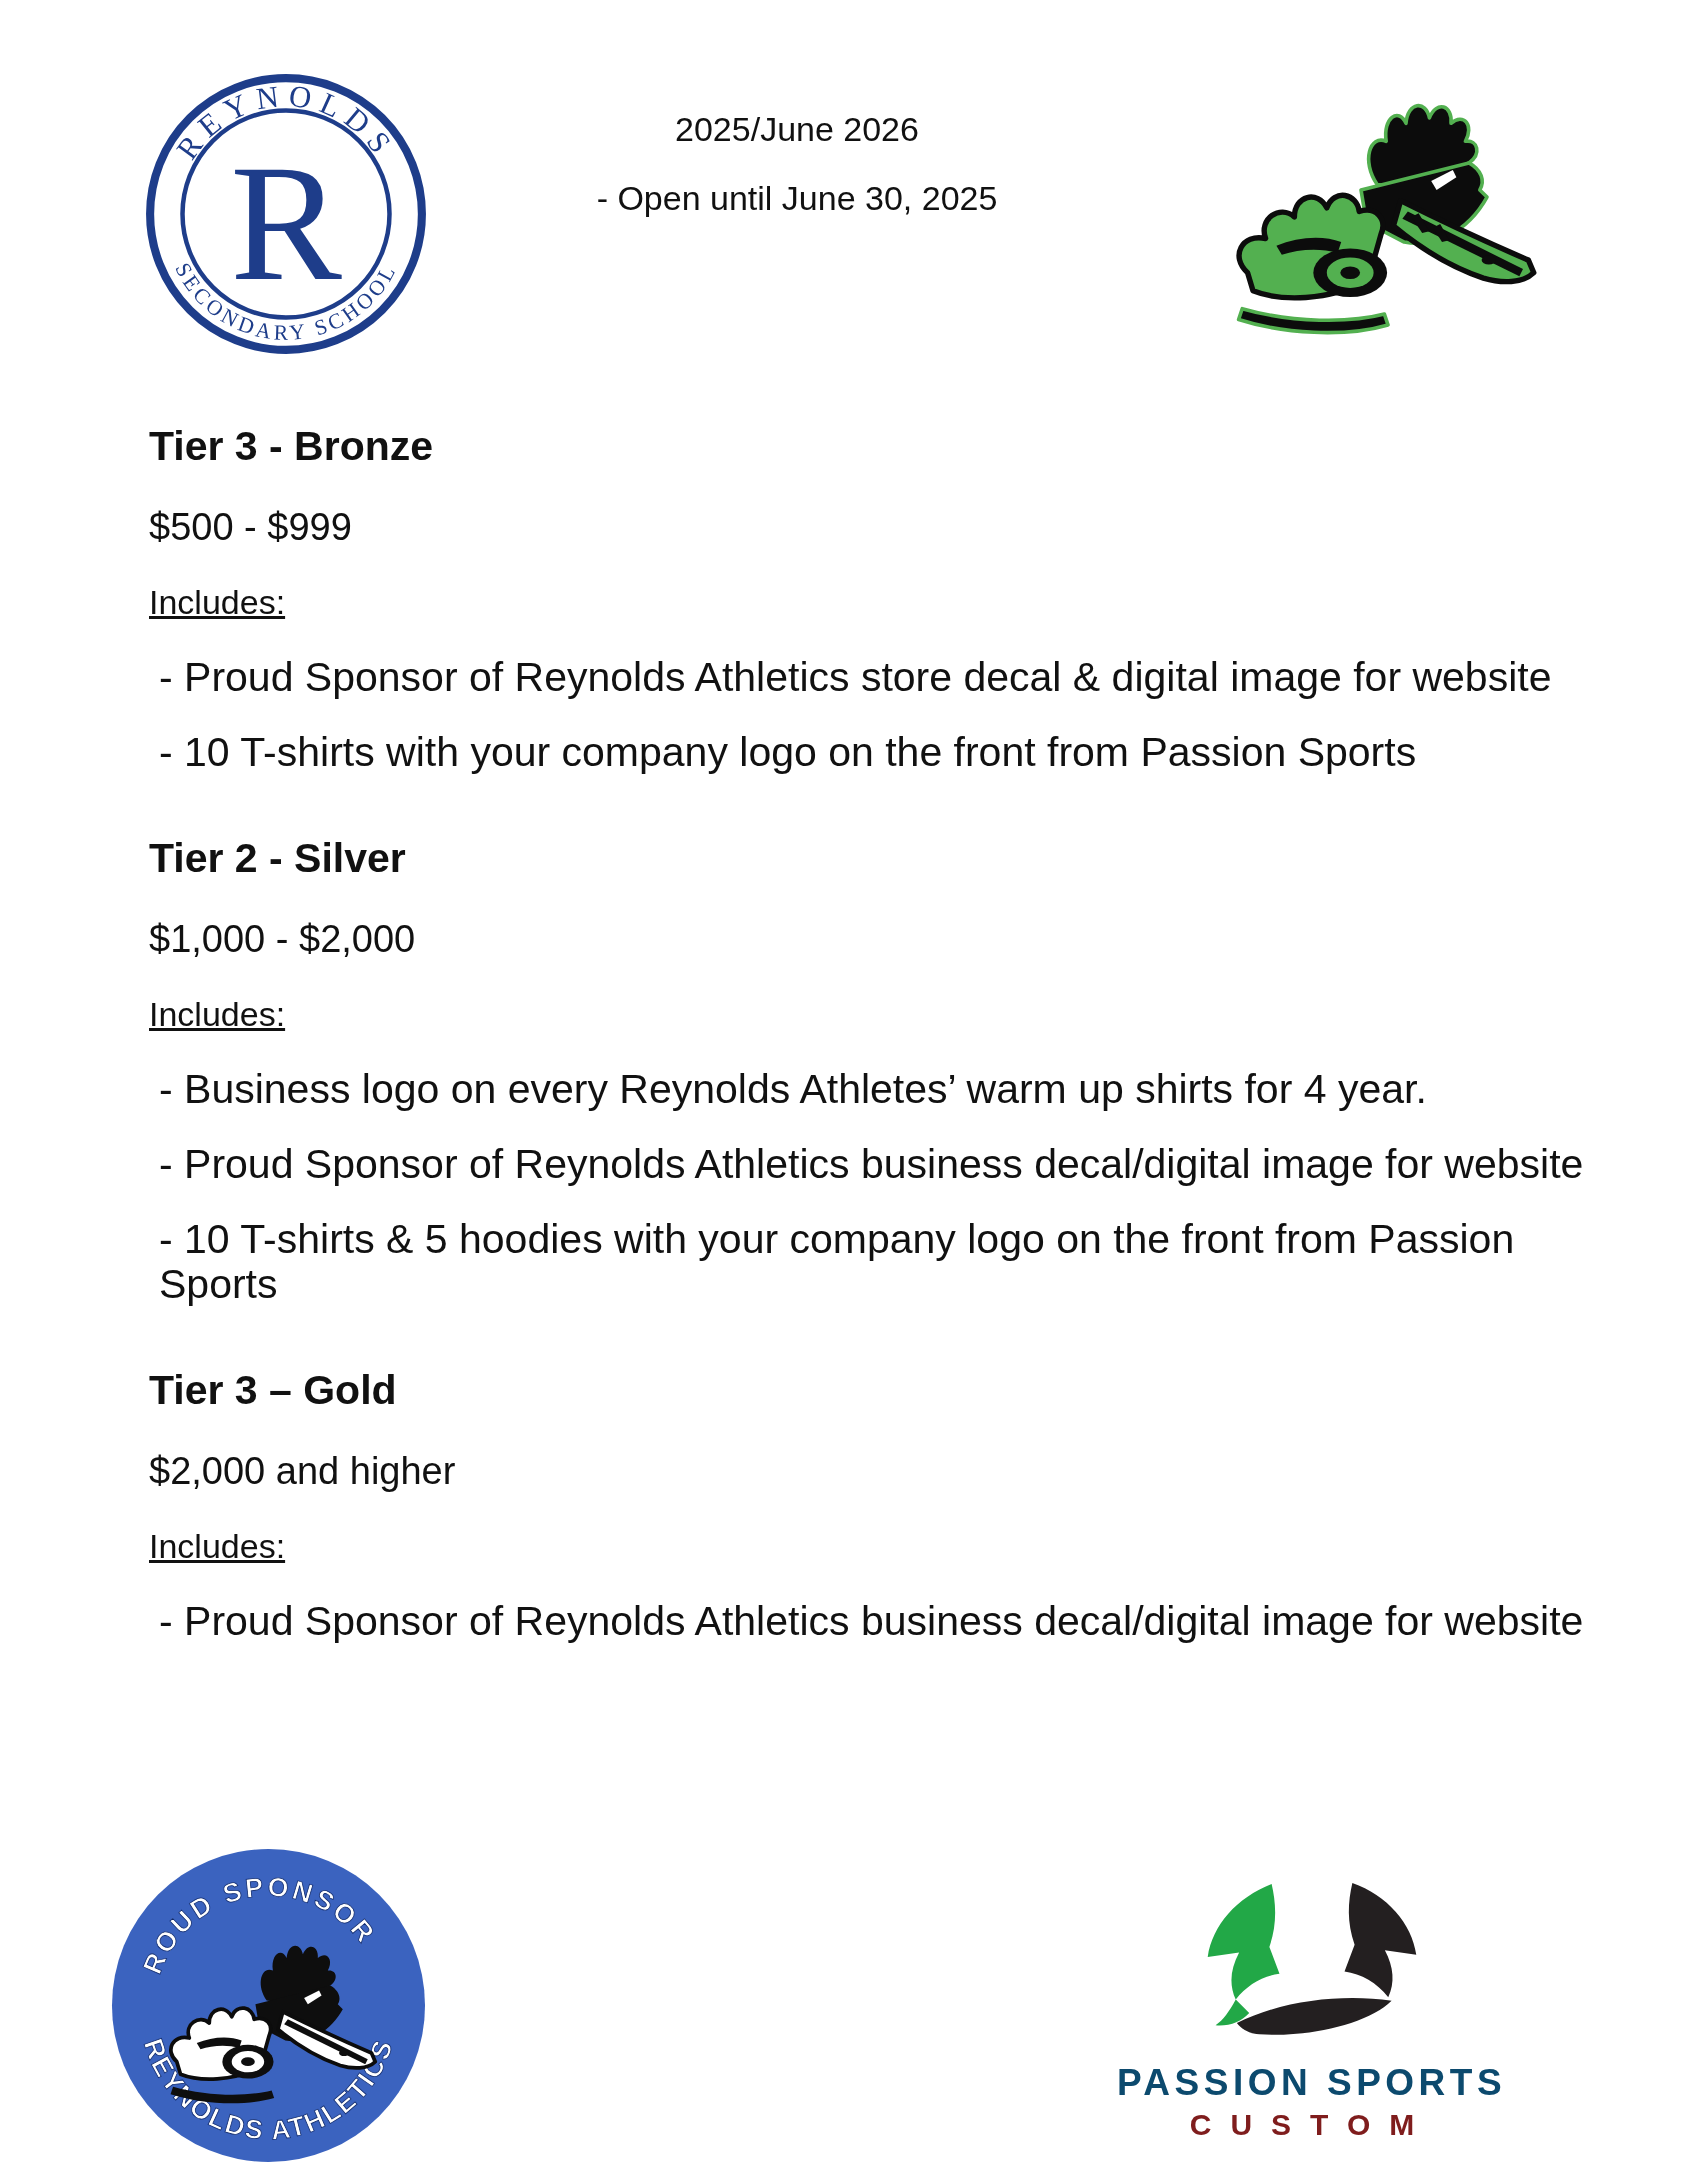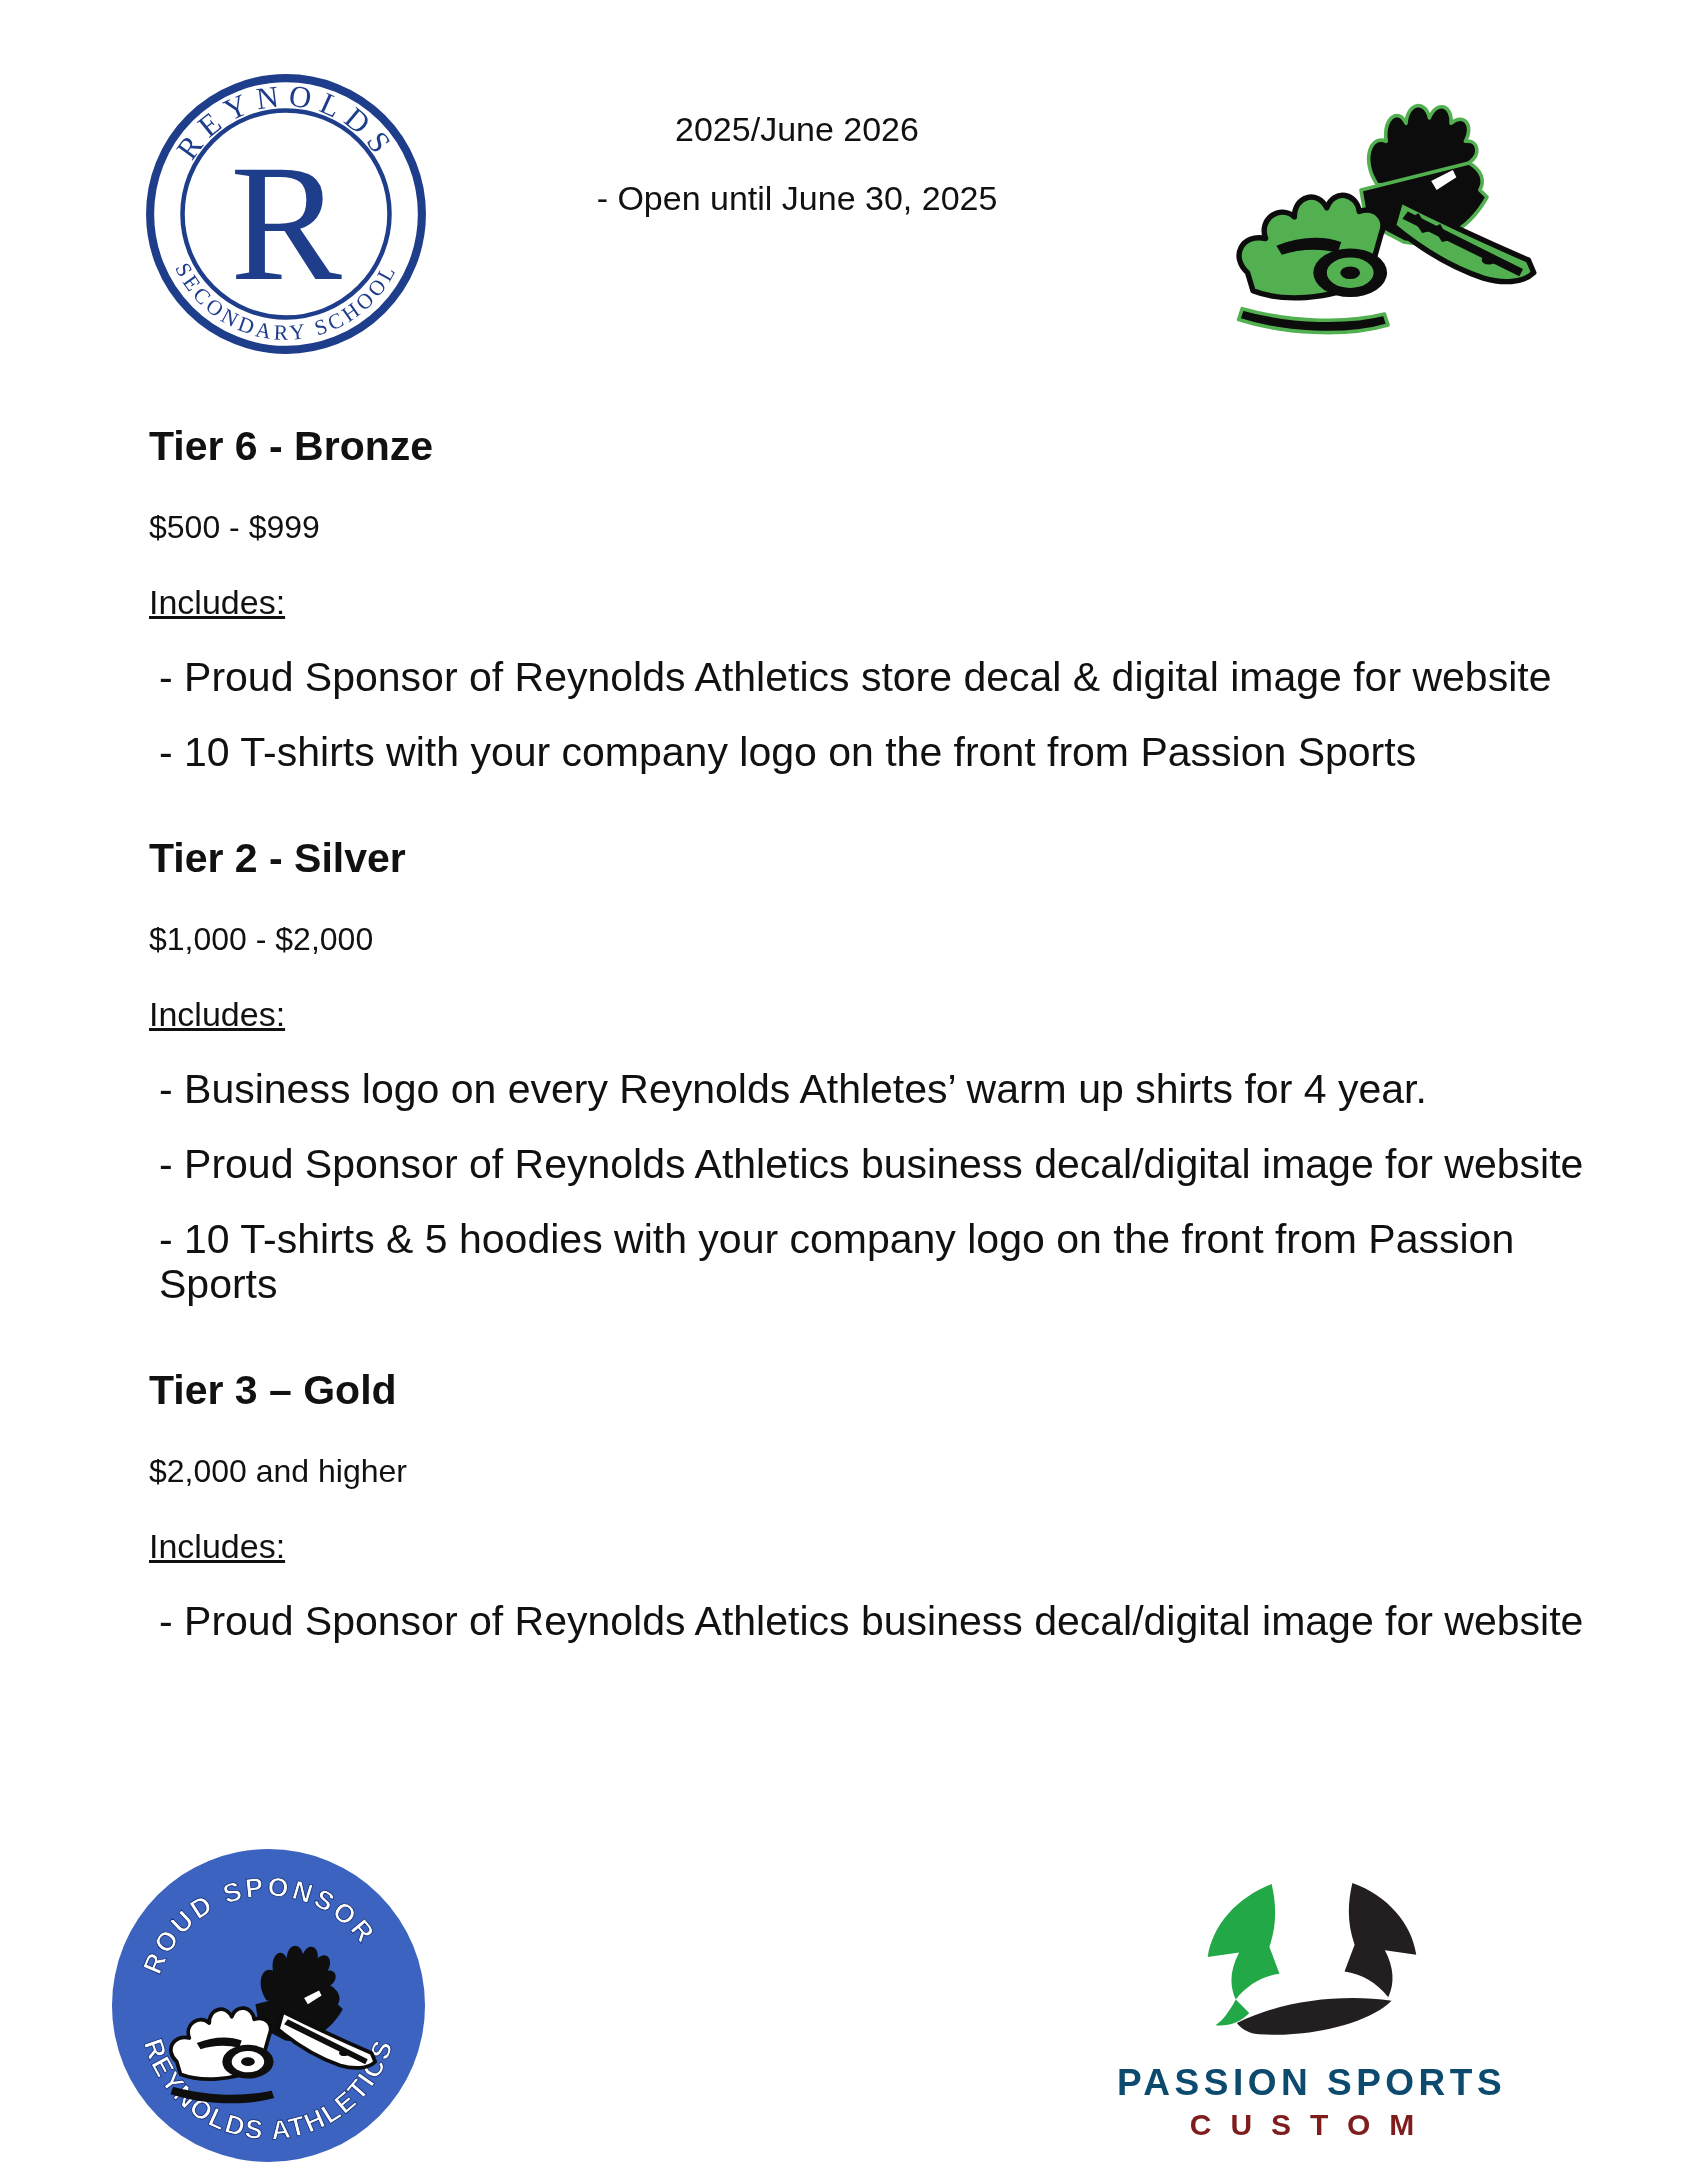--- a/index.html
+++ b/index.html
@@ -17,21 +17,21 @@
   .header-text{position:absolute;left:410px;top:79px;width:774px;text-align:center;}
   .doc-title{font-size:41px;line-height:50px;font-weight:bold;margin:0;}
   .doc-subtitle{font-size:34px;line-height:54px;margin:23.4px 0 0 0;}
   .doc-open{font-size:34px;line-height:45px;margin:20px 0 0 0;}
   .mascot{position:absolute;left:1217px;top:90px;width:324px;height:252px;}
 
   
   .content{position:absolute;left:149px;top:421px;width:1436px;}
   .tier{margin:0 0 58px 0;}
   .tier-heading{font-size:41px;line-height:50px;font-weight:bold;margin:0 0 34px 0;}
-  .tier-price{font-size:32px;line-height:45px;margin:0 0 30px 0;}
+  .tier-price{font-size:38px;line-height:45px;margin:0 0 30px 0;}
   .tier-includes{font-size:34px;line-height:45px;margin:0 0 30px 0;text-decoration:underline;}
   .tier-bullet{font-size:41px;line-height:45px;margin:0 0 30px 10px;}
 
   
   .decal{position:absolute;left:110px;top:1847px;width:317px;height:317px;}
   .ps-block{position:absolute;left:1109px;top:1874px;width:405px;text-align:center;}
   .ps-mark{width:270px;height:185px;}
   .ps-name{font-size:37px;font-weight:bold;letter-spacing:4.5px;line-height:41px;}
   .ps-custom{font-size:30px;font-weight:bold;letter-spacing:19px;line-height:36px;margin-top:3.6px;}
 
@@ -97,21 +97,21 @@
     <ellipse class="bd" cx="148" cy="198" rx="41" ry="27"></ellipse>
     <ellipse class="ba" cx="148" cy="198" rx="26" ry="17"></ellipse>
     <ellipse class="bd" cx="148" cy="198" rx="11" ry="7"></ellipse>
 
     <path class="bd bg-out" d="M28,238 C84,254 148,254 186,244 L190,256 C142,270 74,266 24,250 Z"></path>
   </svg>
 
   <div class="content">
 
     <div class="tier">
-      <div class="tier-heading">Tier 6 - Bronze</div>
+      <div class="tier-heading">Tier 3 - Bronze</div>
       <div class="tier-price">$500 - $999</div>
       <div class="tier-includes">Includes:</div>
       <div class="tier-bullet">- Proud Sponsor of Reynolds Athletics store decal &amp; digital image for website</div>
       <div class="tier-bullet">- 10 T-shirts with your company logo on the front from Passion Sports</div>
     </div>
 
     <div class="tier">
       <div class="tier-heading">Tier 2 - Silver</div>
       <div class="tier-price">$1,000 - $2,000</div>
       <div class="tier-includes">Includes:</div>

